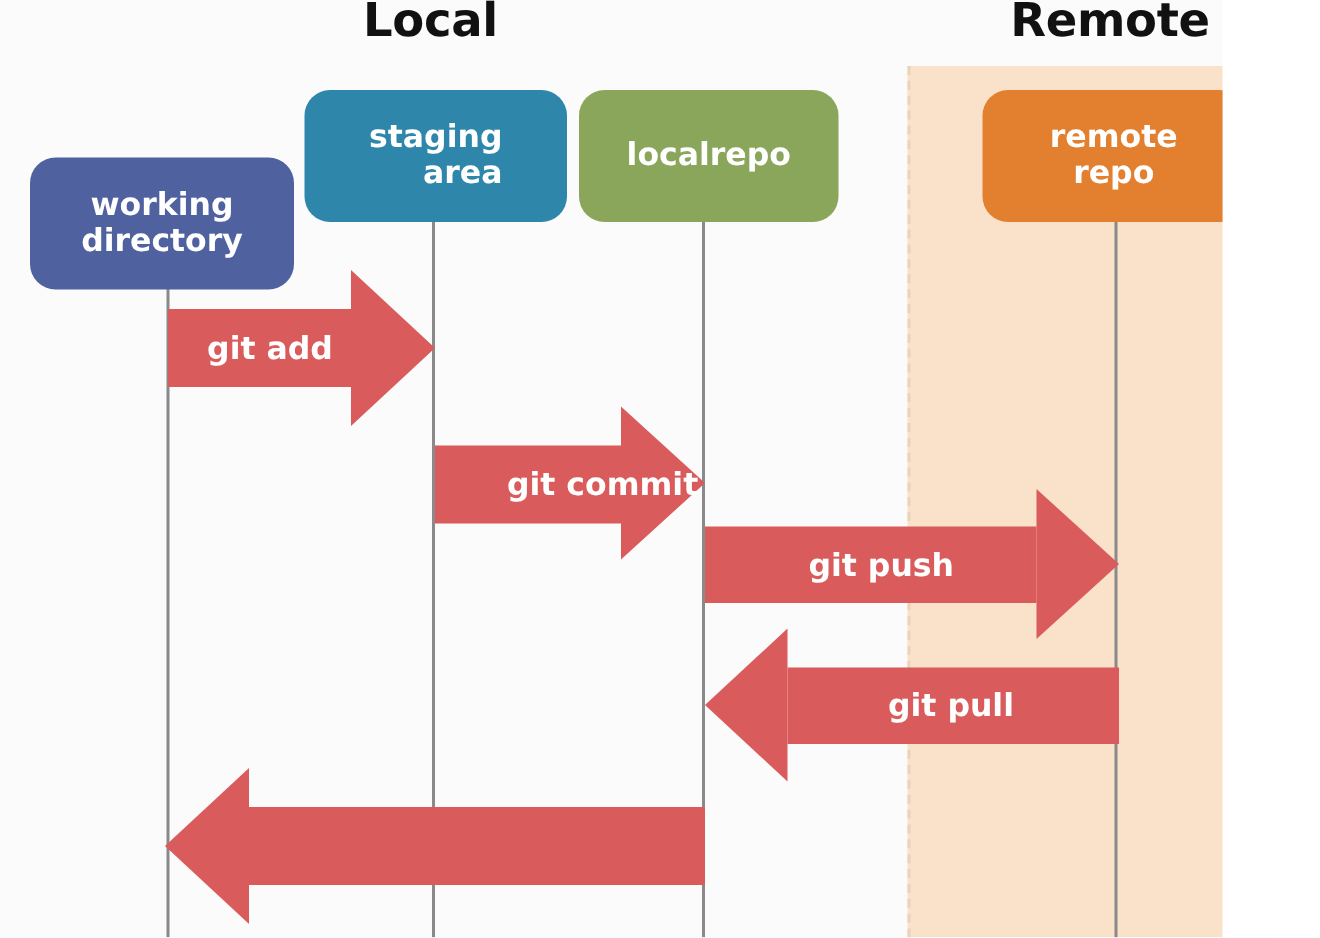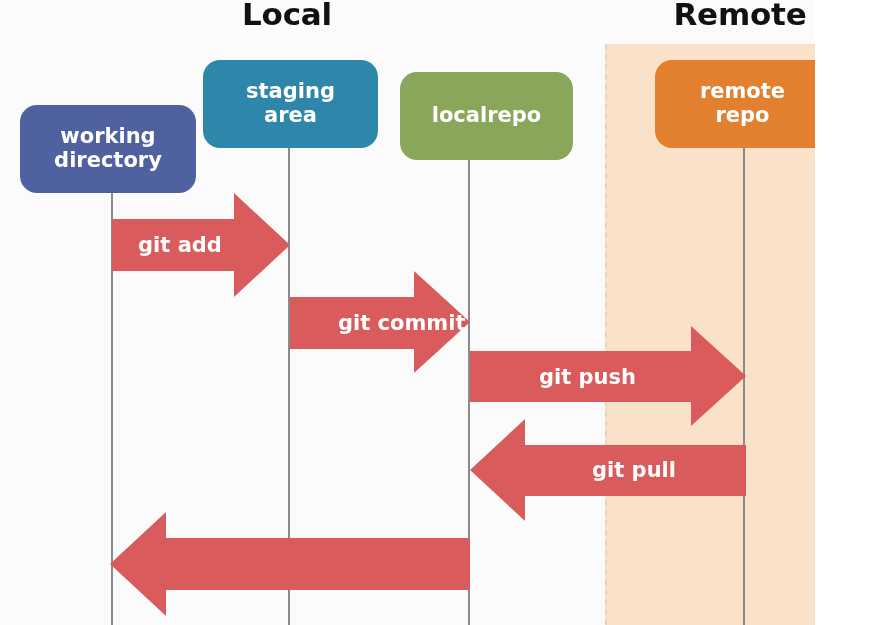--- a/index.html
+++ b/index.html
@@ -113,28 +113,28 @@
 
   <div id="lifelines">
       <div class="lifeline" style="left: 111px; background: rgb(138, 138, 138);"></div>
       <div class="lifeline" style="left: 288px; background: rgb(138, 138, 138);"></div>
       <div class="lifeline" style="left: 468px; background: rgb(138, 138, 138);"></div>
       <div class="lifeline" style="left: 743px; background: rgb(138, 138, 138);"></div>
     </div>
   <div id="nodes">
       <div class="node n0" style="left: 20px; width: 176px; background: rgb(79, 97, 159);"><span>working
 directory</span></div>
-      <div class="node n1" style="left: 203px; width: 175px; background: rgb(46, 135, 171);"><span>staging
+      <div class="node n1" style="left: 203px; width: 175px; background: rgb(46, 135, 171); text-align: right;"><span>staging
 area</span></div>
-      <div class="node n2" style="left: 400px; width: 173px; background: rgb(138, 166, 90); margin-top: 12px;"><span>localrepo</span></div>
+      <div class="node n2" style="left: 386px; width: 173px; background: rgb(138, 166, 90);"><span>localrepo</span></div>
       <div class="node n3" style="left: 655px; width: 175px; background: rgb(226, 128, 47);"><span>remote
 repo</span></div>
     </div>
   <div id="arrows">
-      <div class="arrow" style="left: 112px; top: 193px; width: 178px; height: 104px;">
+      <div class="arrow" style="left: 112px; top: 180px; width: 178px; height: 104px;">
         <div class="shaft" style="background: rgb(217, 91, 91); top: 26px; height: 52px; left: 0px; width: 122px;"></div>
         <div class="head" style="top: 0px; border-top: 52px solid transparent; border-bottom: 52px solid transparent; left: 122px; border-left: 56px solid rgb(217, 91, 91);"></div>
         <div class="arrow-label" style="padding-right: 42px;">git add</div>
       </div>
       <div class="arrow" style="left: 290px; top: 271px; width: 180px; height: 103px;">
         <div class="shaft" style="background: rgb(217, 91, 91); top: 26px; height: 52px; left: 0px; width: 124px;"></div>
         <div class="head" style="top: 0px; border-top: 51.5px solid transparent; border-bottom: 51.5px solid transparent; left: 124px; border-left: 56px solid rgb(217, 91, 91);"></div>
         <div class="arrow-label" style="padding-right: 42px; margin-left: 48px;">git commit</div>
       </div>
       <div class="arrow" style="left: 470px; top: 326px; width: 276px; height: 101px;">

